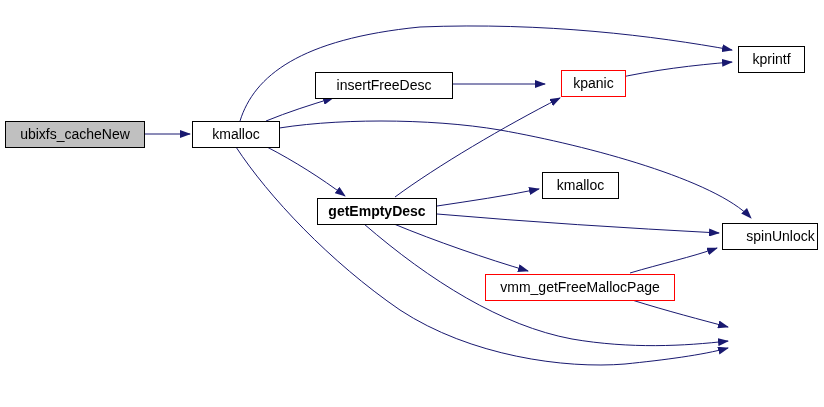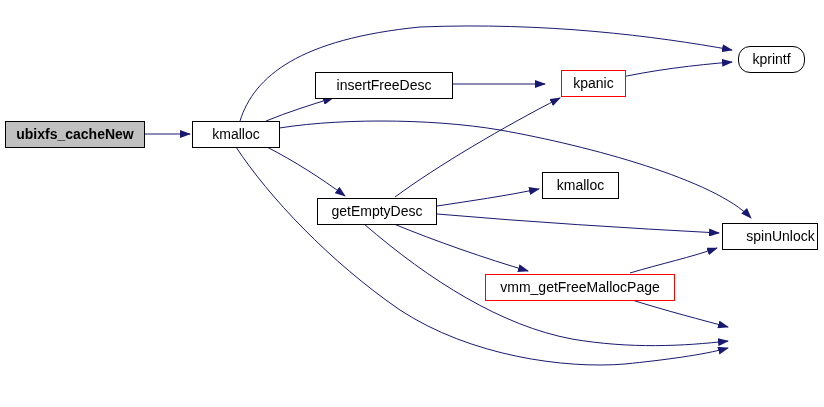--- a/index.html
+++ b/index.html
@@ -76,31 +76,31 @@
     <path class="edge" d="M613,79 C652,70 695,65 732,62" marker-end="url(#arrow)"></path>
     <path class="edge" d="M395,197 C437,166 505,126 560,98" marker-end="url(#arrow)"></path>
     <path class="edge" d="M437,206 C470,201 505,196 539,189" marker-end="url(#arrow)"></path>
     <path class="edge" d="M437,214 C530,222 625,228 719,233" marker-end="url(#arrow)"></path>
     <path class="edge" d="M394,224 C435,241 487,259 528,271" marker-end="url(#arrow)"></path>
     <path class="edge" d="M364,224 C430,281 502,326 572,339 C630,349 685,346 728,341" marker-end="url(#arrow)"></path>
     <path class="edge" d="M630,273 C660,264 692,257 717,248" marker-end="url(#arrow)"></path>
     <path class="edge" d="M632,300 C667,311 702,320 728,327" marker-end="url(#arrow)"></path>
   </svg>
 
-  <div class="node root" style="left:5px; top:121px; width:140px;font-weight:bold;">ubixfs_cacheNew</div>
+  <div class="node root" style="left:5px; top:121px; width:140px;">ubixfs_cacheNew</div>
 
   <div class="node" style="left:192px; top:121px; width:88px;">kmalloc</div>
 
   <div class="node" style="left:315px; top:72px; width:138px;">insertFreeDesc</div>
 
   <div class="node hl" style="left:548px; top:70px; width:65px;margin-left:13px;">kpanic</div>
 
-  <div class="node" style="left:738px; top:46px; width:67px;border-radius:12px;">kprintf</div>
+  <div class="node" style="left:738px; top:46px; width:67px;">kprintf</div>
 
-  <div class="node" style="left:317px; top:198px; width:120px;">getEmptyDesc</div>
+  <div class="node" style="left:317px; top:198px; width:120px;font-weight:bold;">getEmptyDesc</div>
 
   <div class="node" style="left:542px; top:172px; width:77px;">kmalloc</div>
 
   <div class="node hl" style="left:485px; top:274px; width:190px;">vmm_getFreeMallocPage</div>
 
   <div class="node" style="left:722px; top:223px; width:96px;padding-left:21px;">spinUnlock</div>
 
 
 </div>
 

